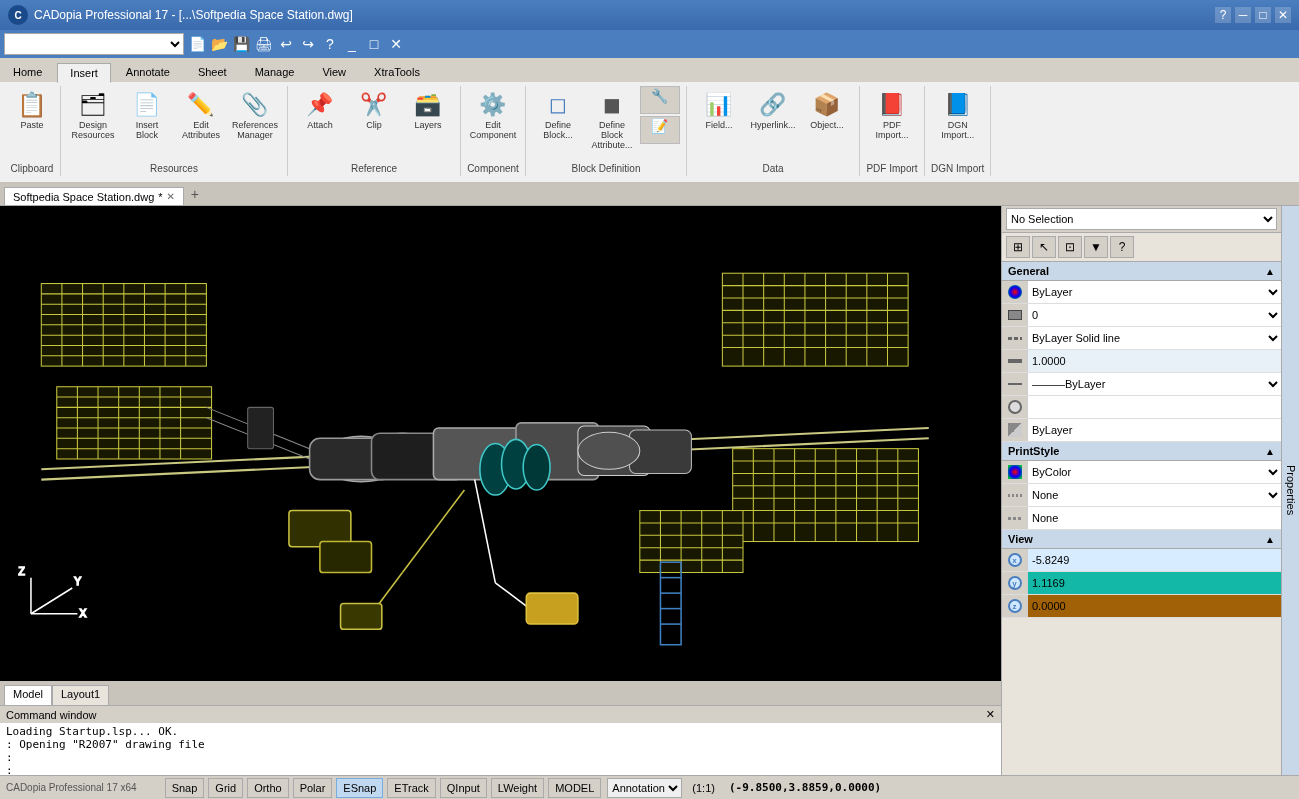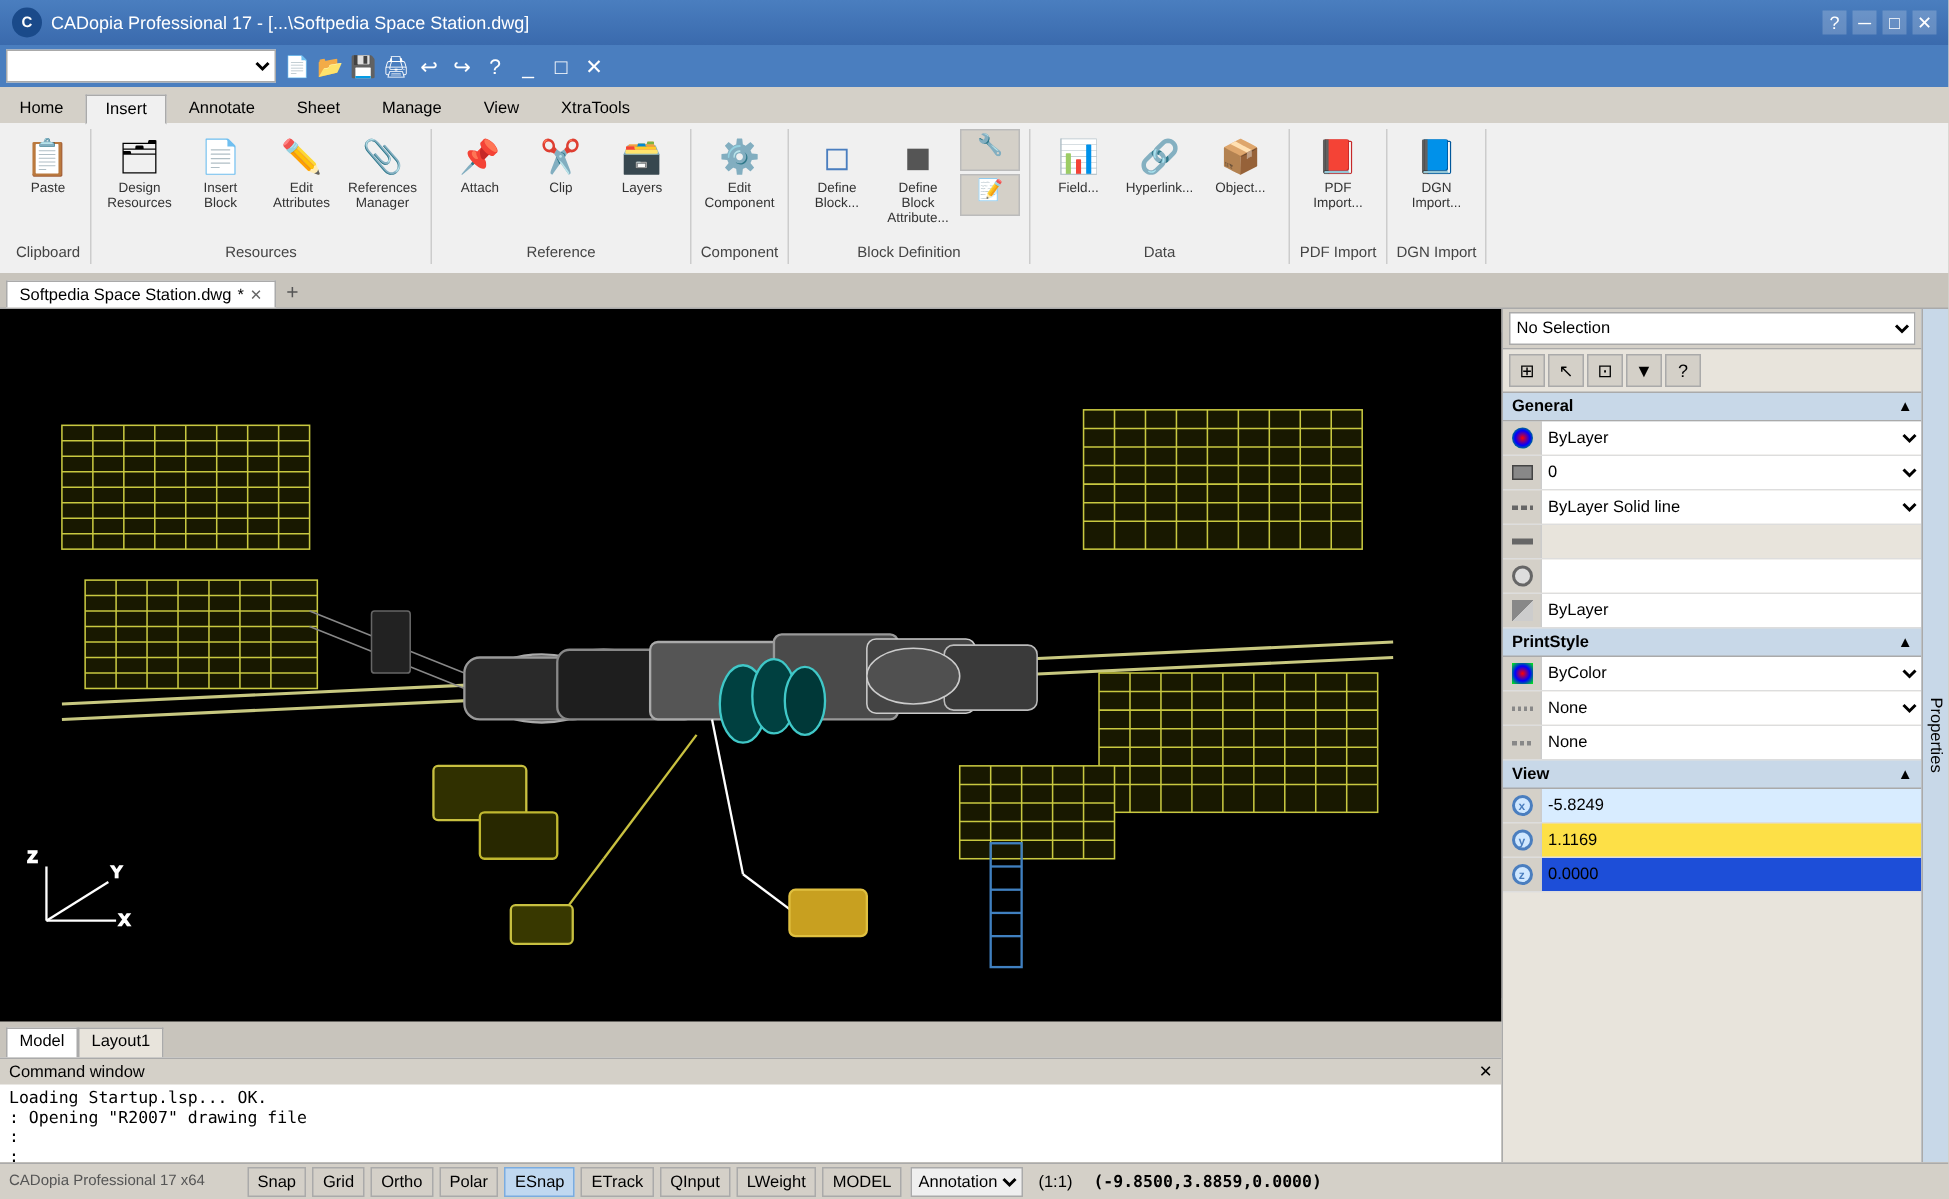--- a/index.html
+++ b/index.html
@@ -504,22 +504,31 @@
             </div>
             <select class="prop-row-value-select">
               <option>ByLayer   Solid line</option>
             </select>
           </div>
 
           <div class="prop-row">
             <div class="prop-row-icon">
               <div style="width:14px;height:4px;background:#666;"></div>
             </div>
-          </div>
-
+            <input class="prop-row-value" value="1.0000" readonly="" style="background: rgb(232, 240, 248);">
+          </div>
+
+          <div class="prop-row">
+            <div class="prop-row-icon">
+              <div style="width:14px;height:2px;background:#666;"></div>
+            </div>
+            <select class="prop-row-value-select">
+              <option>———ByLayer</option>
+            </select>
+          </div>
 
           <div class="prop-row">
             <div class="prop-row-icon">
               <div style="width:14px;height:14px;border-radius:50%;border:2px solid #666;background:#ddd;"></div>
             </div>
             <input class="prop-row-value" value="" readonly="" style="background: white;">
           </div>
 
           <div class="prop-row">
             <div class="prop-row-icon">
@@ -567,28 +576,28 @@
             <div class="prop-row-icon">
               <div style="width:14px;height:14px;border-radius:50%;border:2px solid #4a7ebf;background:#d0e8ff;display:flex;align-items:center;justify-content:center;font-size:8px;font-weight:bold;color:#4a7ebf;">x</div>
             </div>
             <input class="prop-row-value" value="-5.8249" readonly="" style="background: rgb(216, 236, 255);">
           </div>
 
           <div class="prop-row">
             <div class="prop-row-icon">
               <div style="width:14px;height:14px;border-radius:50%;border:2px solid #4a7ebf;background:#d0e8ff;display:flex;align-items:center;justify-content:center;font-size:8px;font-weight:bold;color:#4a7ebf;">y</div>
             </div>
-            <input class="prop-row-value" value="1.1169" readonly="" style="background: #fde047;">
+            <input class="prop-row-value" value="1.1169" readonly="" style="background: #14b8a6;">
           </div>
 
           <div class="prop-row">
             <div class="prop-row-icon">
               <div style="width:14px;height:14px;border-radius:50%;border:2px solid #4a7ebf;background:#d0e8ff;display:flex;align-items:center;justify-content:center;font-size:8px;font-weight:bold;color:#4a7ebf;">z</div>
             </div>
-            <input class="prop-row-value" value="0.0000" readonly="" style="background: #1d4ed8;">
+            <input class="prop-row-value" value="0.0000" readonly="" style="background: #a16207;">
           </div>
 
         </div>
       </div>
 
       <div id="side-tab" style="writing-mode:vertical-rl;background:#c8d8e8;width:18px;display:flex;align-items:center;justify-content:center;border-left:1px solid #aaa;font-size:11px;cursor:pointer;padding:8px 0;">
         Properties
       </div>
 
     </div>

